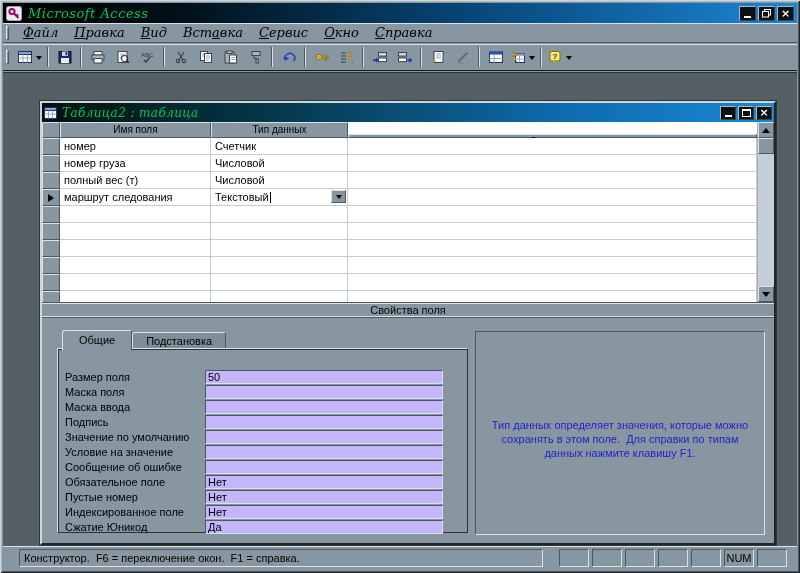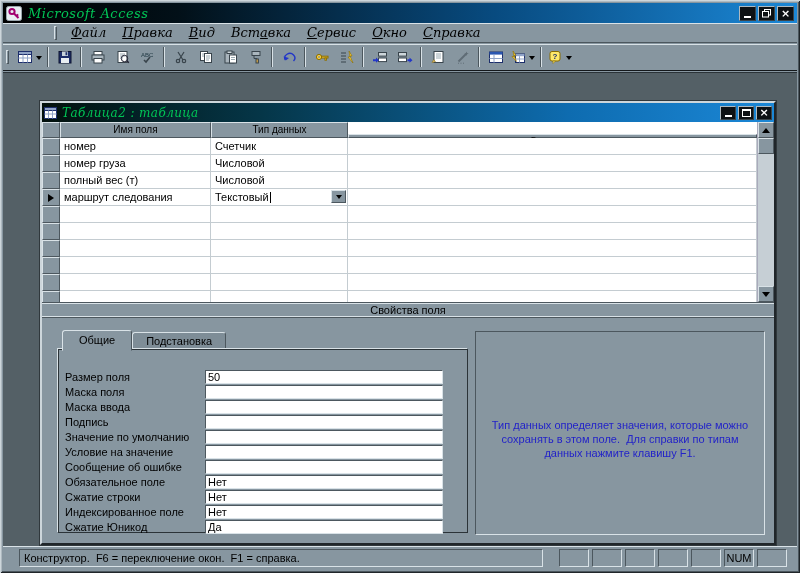--- a/index.html
+++ b/index.html
@@ -17,21 +17,21 @@
     background:linear-gradient(90deg,#000 0%,#021018 22%,#084b80 62%,var(--tbblue) 100%);}
   .titlebar .appicon{width:16px;height:15px;margin:0 6px 0 3px;flex:0 0 auto;}
   .title-text{color:var(--green);font-family:"DejaVu Serif",serif;font-style:italic;font-size:13px;letter-spacing:.5px;}
   .tb-btns{margin-left:auto;display:flex;gap:2px;padding-right:3px;}
   .tbtn-win{width:17px;height:15px;background:#0d1114;border:1px solid;border-color:#aeb9c0 #3a4449 #3a4449 #aeb9c0;
     display:flex;align-items:center;justify-content:center;color:#fff;}
   .g-min{width:7px;height:2px;background:#fff;margin-top:7px;}
   .g-x{font-size:11px;font-weight:bold;line-height:1;font-family:"DejaVu Sans",sans-serif;}
   
   .menubar{position:absolute;left:3px;top:23px;right:3px;height:20px;background:var(--chrome);
-    display:flex;align-items:center;border-bottom:1px solid var(--lo);box-shadow:inset 0 1px 0 var(--hi);padding-left:48px;}
+    display:flex;align-items:center;border-bottom:1px solid var(--lo);box-shadow:inset 0 1px 0 var(--hi);}
   .grip{width:3px;height:14px;margin:0 6px 0 3px;background:var(--chrome);
     border:1px solid;border-color:var(--hi) var(--lo) var(--lo) var(--hi);}
   .menu-item{padding:1px 8px 2px 8px;font-family:"DejaVu Serif",serif;font-style:italic;font-size:13px;cursor:default;}
   .menu-item u{text-decoration:underline;text-underline-offset:1px;}
   
   .toolbar{position:absolute;left:3px;top:44px;right:3px;height:27px;background:var(--chrome);
     display:flex;align-items:center;border-bottom:1px solid #14181b;box-shadow:inset 0 1px 0 var(--hi);}
   .tsep{width:2px;height:20px;margin:0 3px;border-left:1px solid var(--lo);border-right:1px solid var(--hi);}
   .tbtn{height:24px;min-width:25px;display:flex;align-items:center;justify-content:center;padding:0 2px;}
   .tbtn svg{display:block;}
@@ -86,21 +86,21 @@
   .lower{position:relative;height:200px;background:var(--chrome);}
   .tabs{position:absolute;left:20px;top:11px;height:21px;display:flex;align-items:flex-end;}
   .tab{padding:2px 13px 3px 13px;font-size:11px;background:var(--chrome);
     border:1px solid;border-color:var(--hi) var(--lo) transparent var(--hi);border-radius:3px 3px 0 0;}
   .tab.active{position:relative;z-index:2;padding:3px 16px 4px 16px;margin-bottom:-1px;}
   .tab.inactive{background:#7e8d97;height:18px;margin-top:36px;}
   .proppanel{position:absolute;left:16px;top:31px;width:410px;height:184px;background:var(--chrome);
     border:1px solid #2b3338;box-shadow:-1px -1px 0 var(--hi);padding-top:19px;}
   .prow{display:flex;height:15px;align-items:center;}
   .plabel{width:146px;flex:0 0 auto;padding-left:6px;font-size:11px;white-space:nowrap;}
-  .pfield{width:238px;height:14px;background:#ffffff;border:1px solid;
+  .pfield{width:238px;height:14px;background:#c4b5fd;border:1px solid;
     border-color:var(--lo) var(--hi) var(--hi) var(--lo);font-size:11px;line-height:12px;padding-left:2px;white-space:nowrap;}
   .helppanel{position:absolute;left:433px;top:13px;width:290px;height:204px;background:var(--chrome);
     border:1px solid;border-color:var(--lo) var(--hi) var(--hi) var(--lo);
     padding-top:86px;text-align:center;color:var(--helpblue);font-size:11px;line-height:14px;}
   .helppanel div{white-space:pre;}
   
   .statusbar{position:absolute;left:3px;right:3px;bottom:3px;height:24px;background:var(--chrome);
     box-shadow:inset 0 1px 0 var(--hi);display:flex;align-items:center;}
   .spanel{height:18px;border:1px solid;border-color:var(--lo) var(--hi) var(--hi) var(--lo);
     display:flex;align-items:center;}
@@ -485,21 +485,21 @@
             </div>
             <div class="prow">
               <div class="plabel">Сообщение об ошибке</div>
               <div class="pfield"></div>
             </div>
             <div class="prow">
               <div class="plabel">Обязательное поле</div>
               <div class="pfield">Нет</div>
             </div>
             <div class="prow">
-              <div class="plabel">Сжатие строки</div>
+              <div class="plabel">Пустые номер</div>
               <div class="pfield">Нет</div>
             </div>
             <div class="prow">
               <div class="plabel">Индексированное поле</div>
               <div class="pfield">Нет</div>
             </div>
             <div class="prow">
               <div class="plabel">Сжатие Юникод</div>
               <div class="pfield">Да</div>
             </div>

